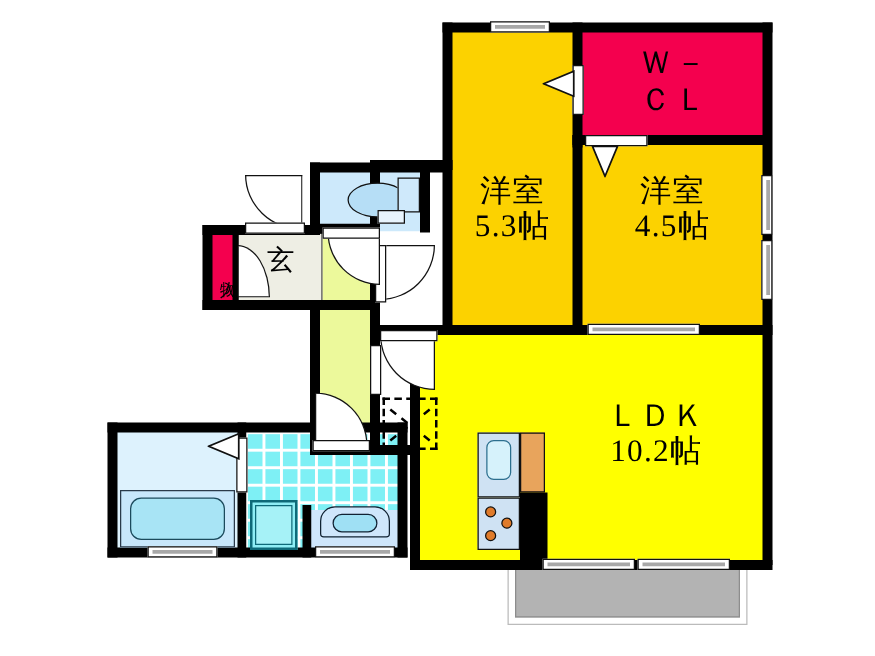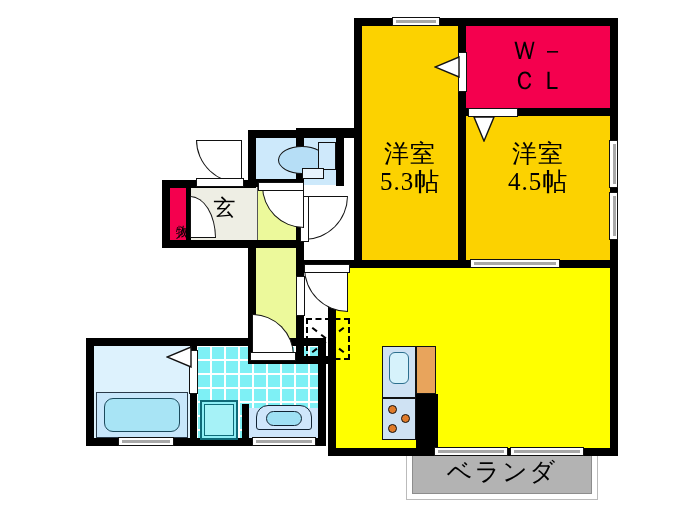--- a/index.html
+++ b/index.html
@@ -240,23 +240,24 @@
   </svg>
 
   <div class="win" style="left:296px;top:276px;width:9px;height:40px;"></div>
 
   <div class="label label-big" style="left:360px;top:140px;width:100px;">洋室
 5.3帖</div>
 
   <div class="label label-big" style="left:466px;top:140px;width:144px;">洋室
 4.5帖</div>
 
+  <div class="label label-big" style="left:440px;top:320px;width:170px;">ＬＤＫ
+10.2帖</div>
 
   <div class="label label-wcl" style="left:472px;top:36px;width:136px;">Ｗ－
 ＣＬ</div>
 
-  <div class="label label-veranda" style="left:412px;top:458px;width:180px;">ベランダ</div>
 
   <div class="label label-vert" style="left:169px;top:188px;width:20px;height:54px;">物入</div>
 
   <div class="label label-genkan" style="left:205px;top:196px;width:40px;">玄</div>
 
 </div>
 
 </body></html>

